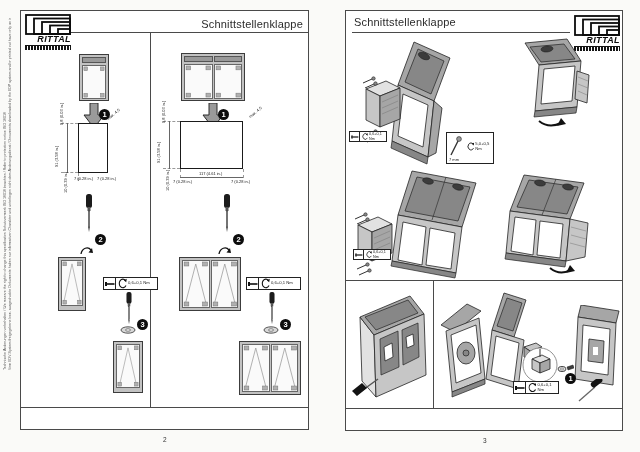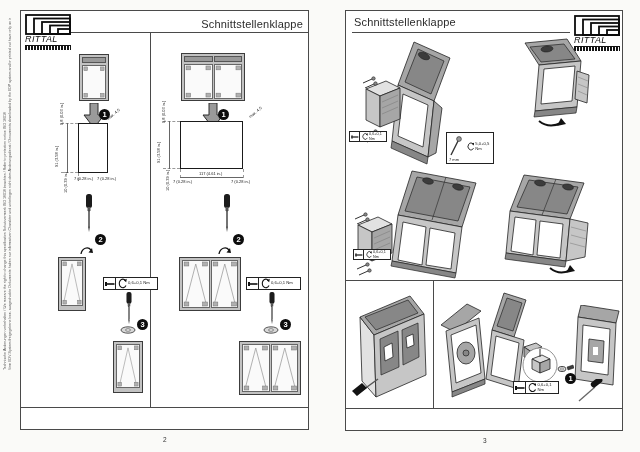--- a/index.html
+++ b/index.html
@@ -9,21 +9,21 @@
   .page3{left:345px;top:10px;width:278px;height:421px;}
   .title{position:absolute;font-size:11px;color:#2b2b2b;letter-spacing:0.2px;white-space:nowrap;}
   .rule{position:absolute;height:1px;background:#4a4a4a;}
   .vline{position:absolute;width:1px;background:#4a4a4a;}
   .pageno{position:absolute;font-size:6.5px;color:#333;}
   .side-note{position:absolute;left:3px;top:370px;width:352px;transform:rotate(-90deg);transform-origin:0 0;font-size:3.6px;line-height:4.7px;color:#555;}
   .side-note div{white-space:nowrap;overflow:hidden;}
   
   .logo{position:absolute;width:46px;}
   .logo svg{display:block;}
-  .logo-name{display:block;font-style:italic;font-weight:normal;font-size:9px;line-height:9px;letter-spacing:0.4px;color:#0c0c0c;}
+  .logo-name{display:block;font-style:italic;font-weight:bold;font-size:9px;line-height:9px;letter-spacing:0.4px;color:#0c0c0c;text-align:right;}
   .logo-bar{height:4px;background:repeating-linear-gradient(90deg,#141414 0 2px,#ffffff 2px 3px);border-top:1px solid #141414;margin-top:1px;}
   
   .badge{position:absolute;width:11px;height:11px;border-radius:50%;background:#0d0d0d;color:#fff;font-size:7.5px;font-weight:bold;display:flex;align-items:center;justify-content:center;}
   
   .flap-front{position:absolute;background:#c2c2c2;border:1px solid #3c3c3c;box-sizing:border-box;padding:2px;}
   .ff-top{height:4px;background:#999;border:0.5px solid #555;margin-bottom:1.5px;}
   .ff-body{position:relative;background:#fafafa;border:0.8px solid #666;height:calc(100% - 9px);}
   .dbl{display:flex;gap:1px;}
   .dbl .ff-half{flex:1;}
   .ffsvg{position:absolute;left:0;top:0;width:100%;height:100%;}

